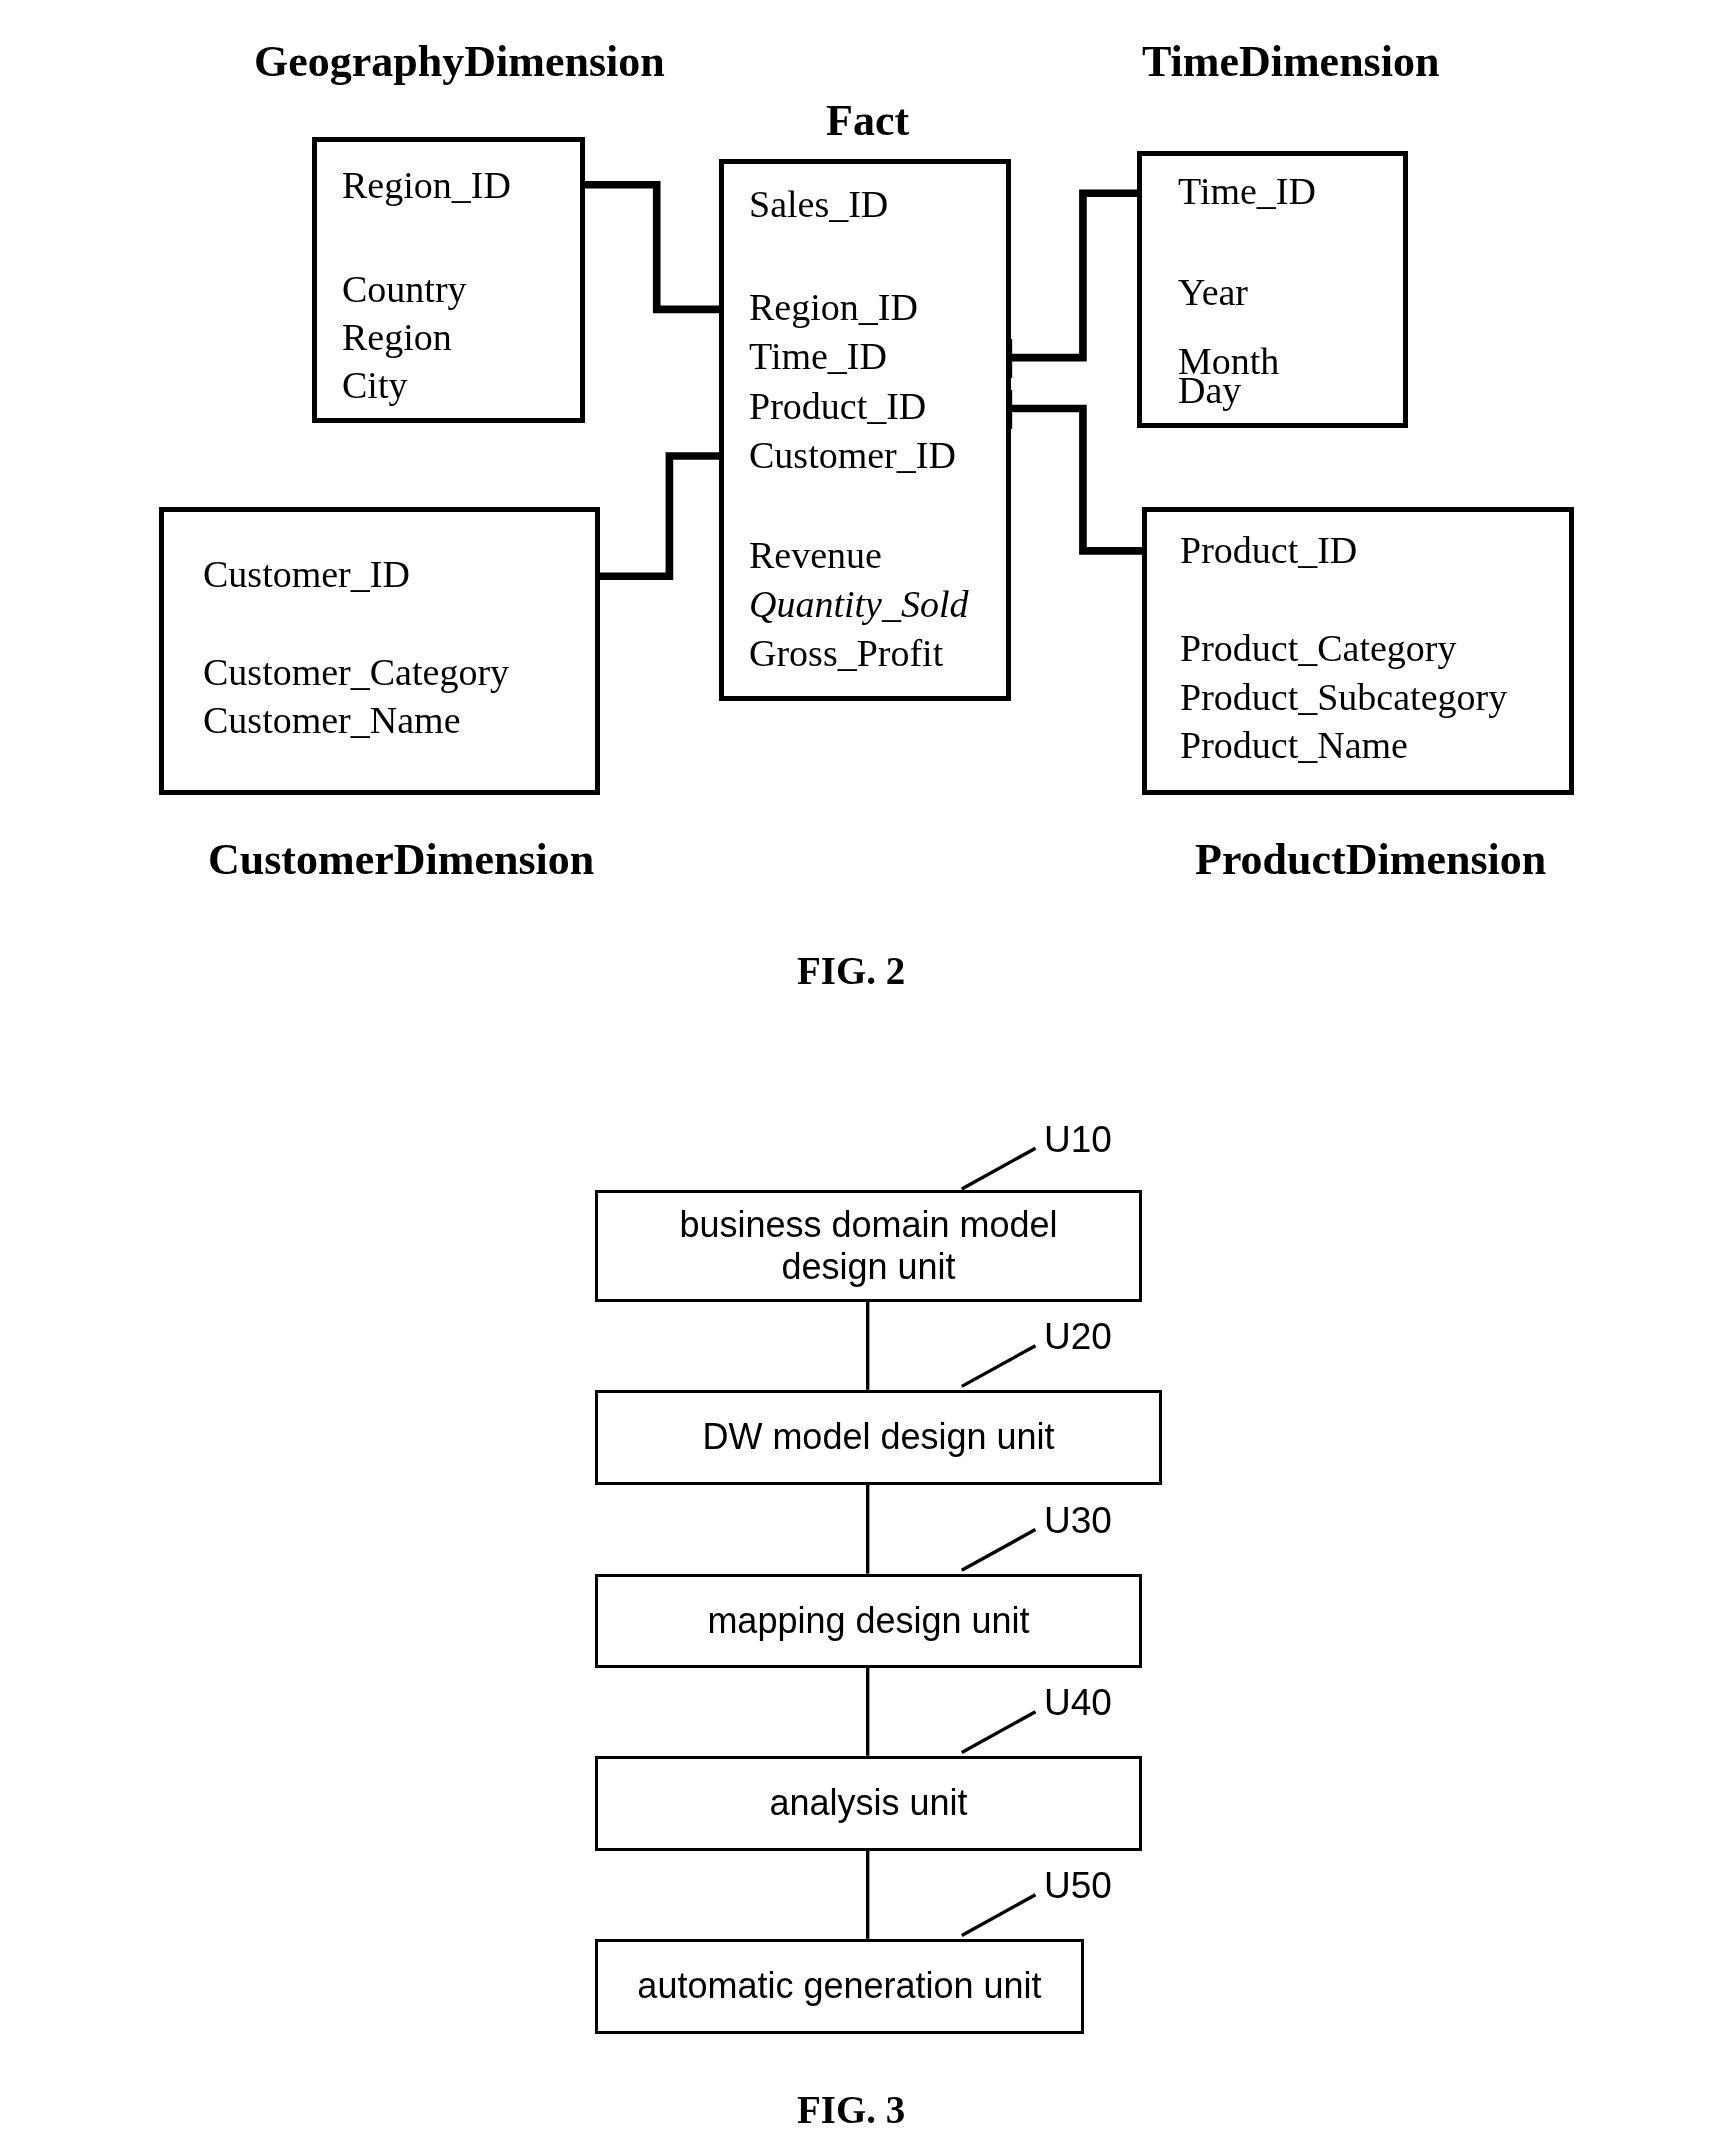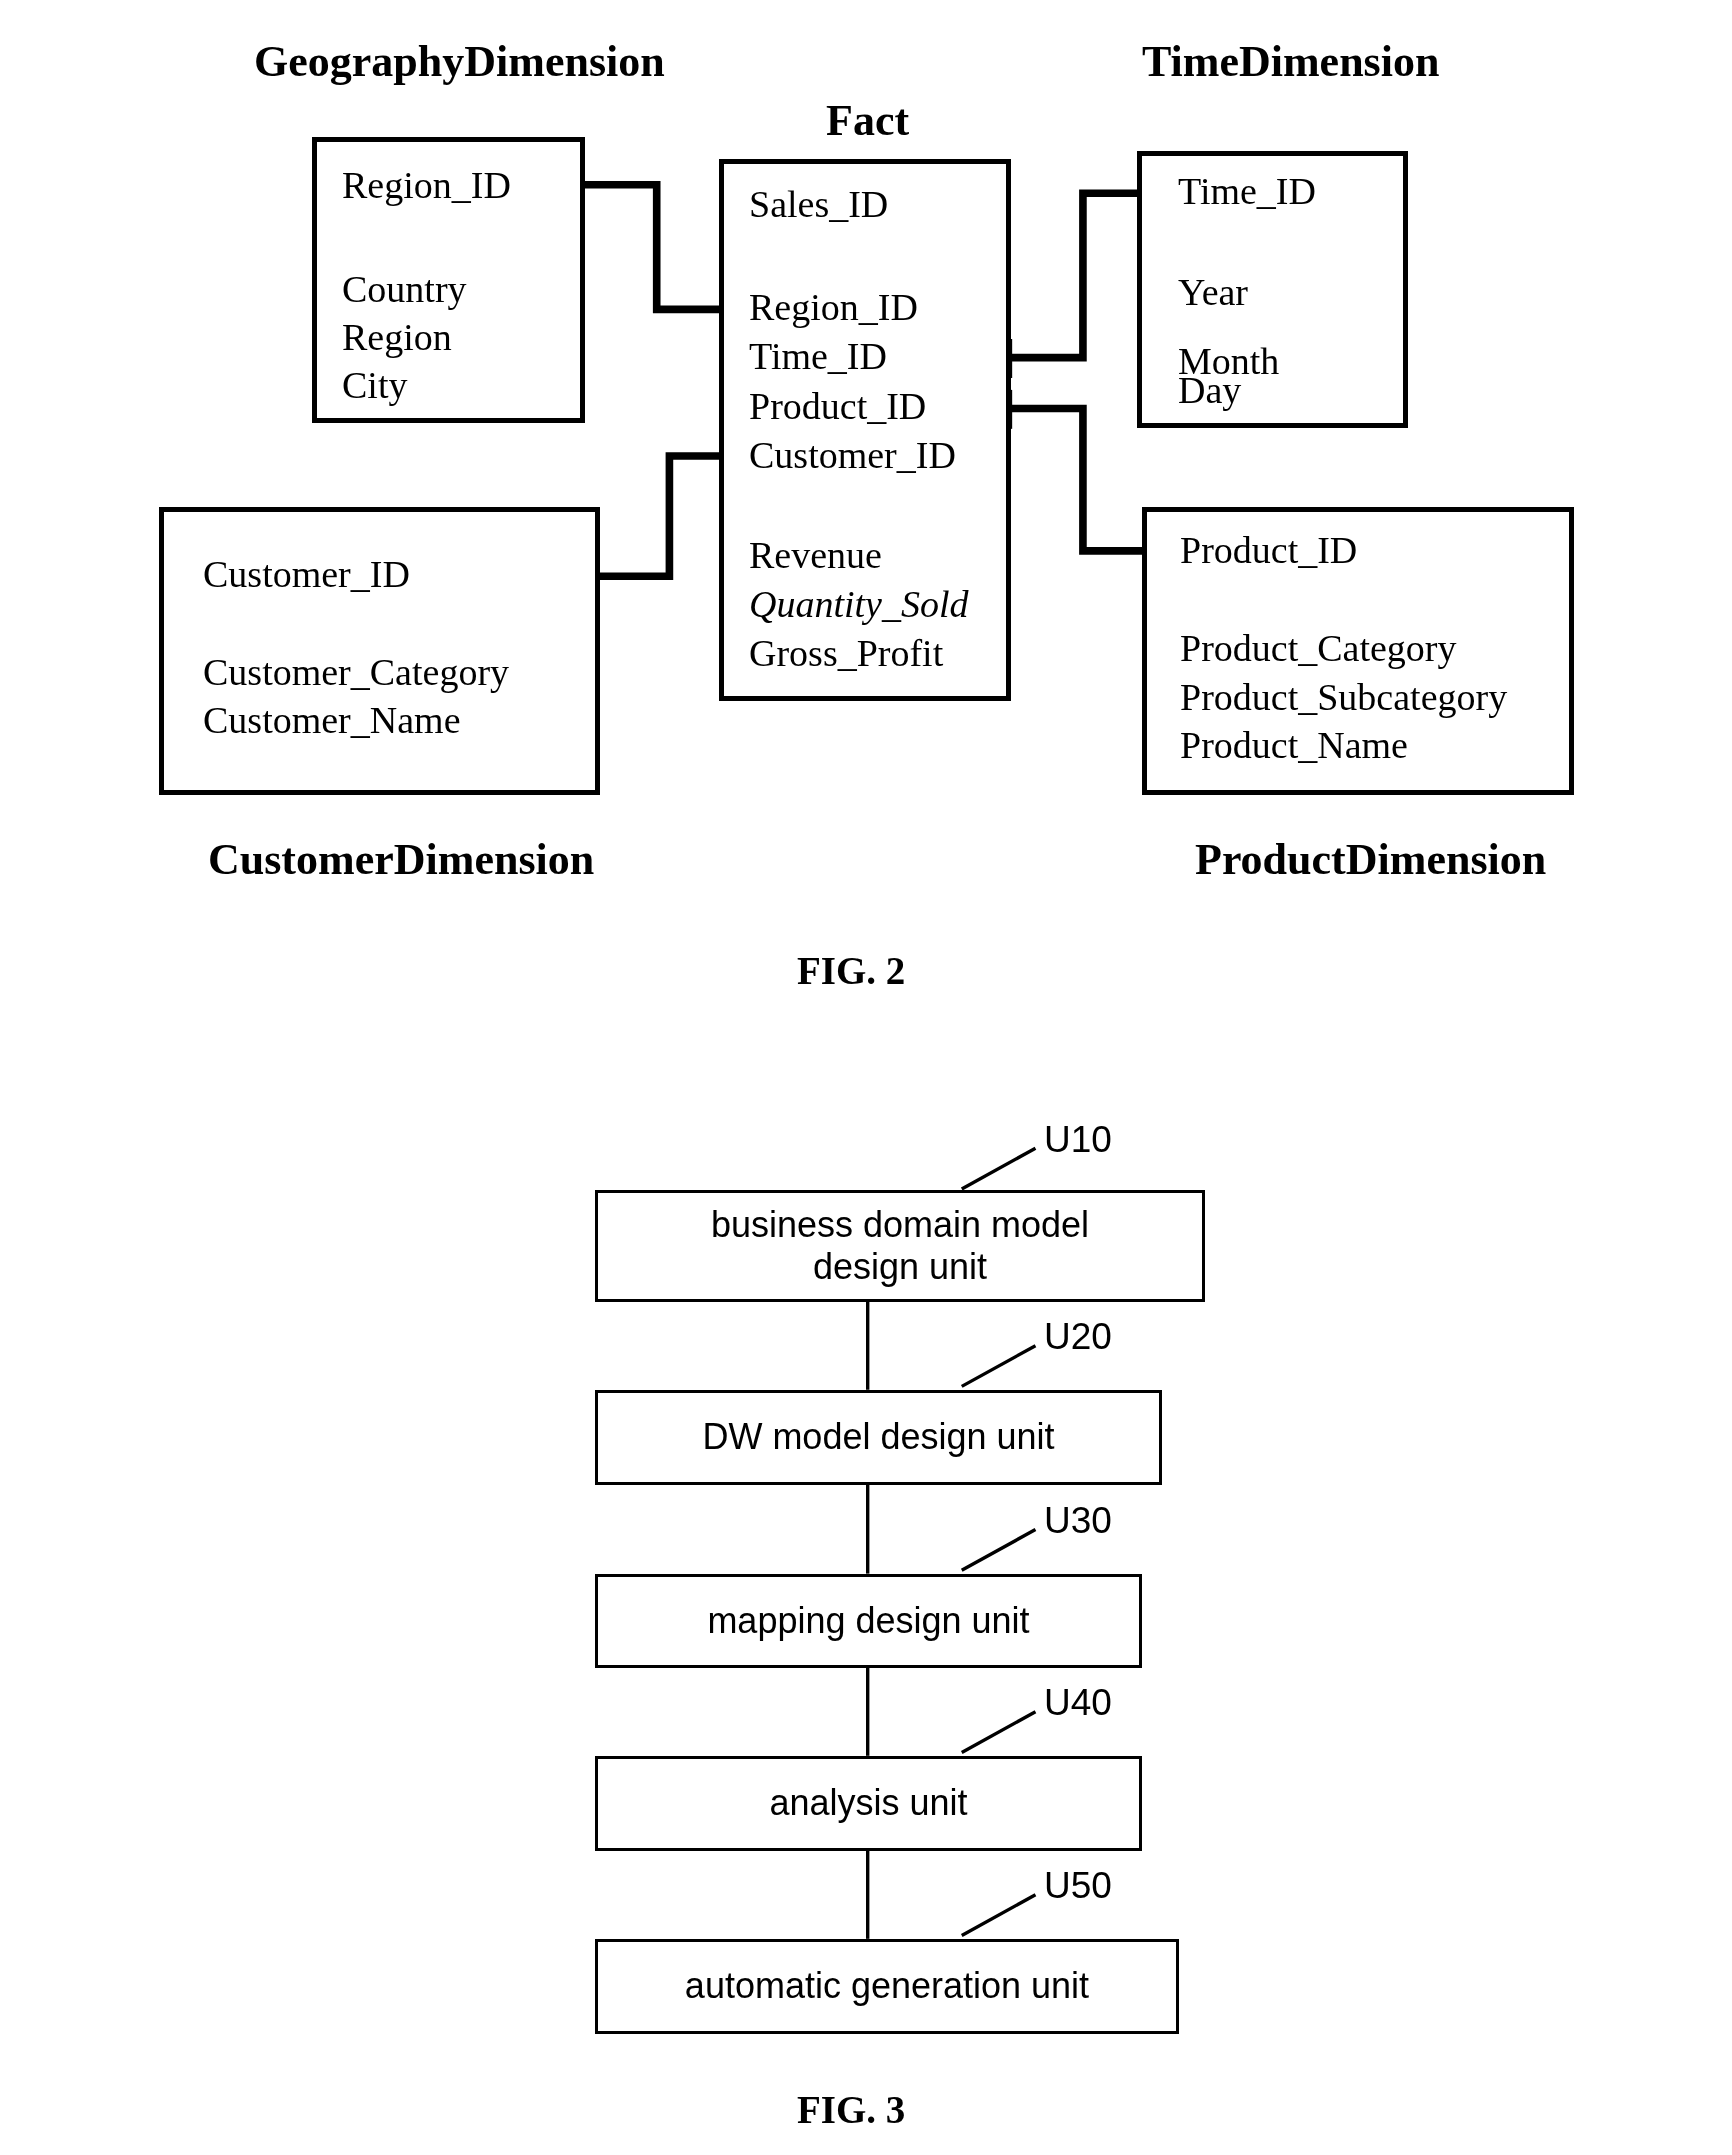--- a/index.html
+++ b/index.html
@@ -94,21 +94,21 @@
       <line x1="1024" y1="2184" x2="1024" y2="2288"></line>
 
       <line x1="1135" y1="1403" x2="1222" y2="1355"></line>
       <line x1="1135" y1="1636" x2="1222" y2="1588"></line>
       <line x1="1135" y1="1853" x2="1222" y2="1805"></line>
       <line x1="1135" y1="2068" x2="1222" y2="2020"></line>
       <line x1="1135" y1="2284" x2="1222" y2="2236"></line>
     </g>
   </svg>
 
-  <div class="flow-box" style="left:595px;top:1190px;width:610px;height:112px;">
+  <div class="flow-box" style="left:595px;top:1190px;width:547px;height:112px;">
     <span>
       <span>business domain model</span><br>
       <span>design unit</span>
     </span>
   </div>
   <div class="ref-label" style="left:1044px;top:1119px;">U10</div>
 
   <div class="flow-box" style="left:595px;top:1390px;width:567px;height:95px;">
     <span>DW model design unit</span>
   </div>
@@ -117,21 +117,21 @@
   <div class="flow-box" style="left:595px;top:1574px;width:547px;height:94px;">
     <span>mapping design unit</span>
   </div>
   <div class="ref-label" style="left:1044px;top:1500px;">U30</div>
 
   <div class="flow-box" style="left:595px;top:1756px;width:547px;height:95px;">
     <span>analysis unit</span>
   </div>
   <div class="ref-label" style="left:1044px;top:1682px;">U40</div>
 
-  <div class="flow-box" style="left:595px;top:1939px;width:584px;height:95px;">
+  <div class="flow-box" style="left:595px;top:1939px;width:489px;height:95px;">
     <span>automatic generation unit</span>
   </div>
   <div class="ref-label" style="left:1044px;top:1865px;">U50</div>
 
   <div class="fig-caption" style="left:797px;top:2087px;">FIG. 3</div>
 
 </div>
 
 
 </body></html>

